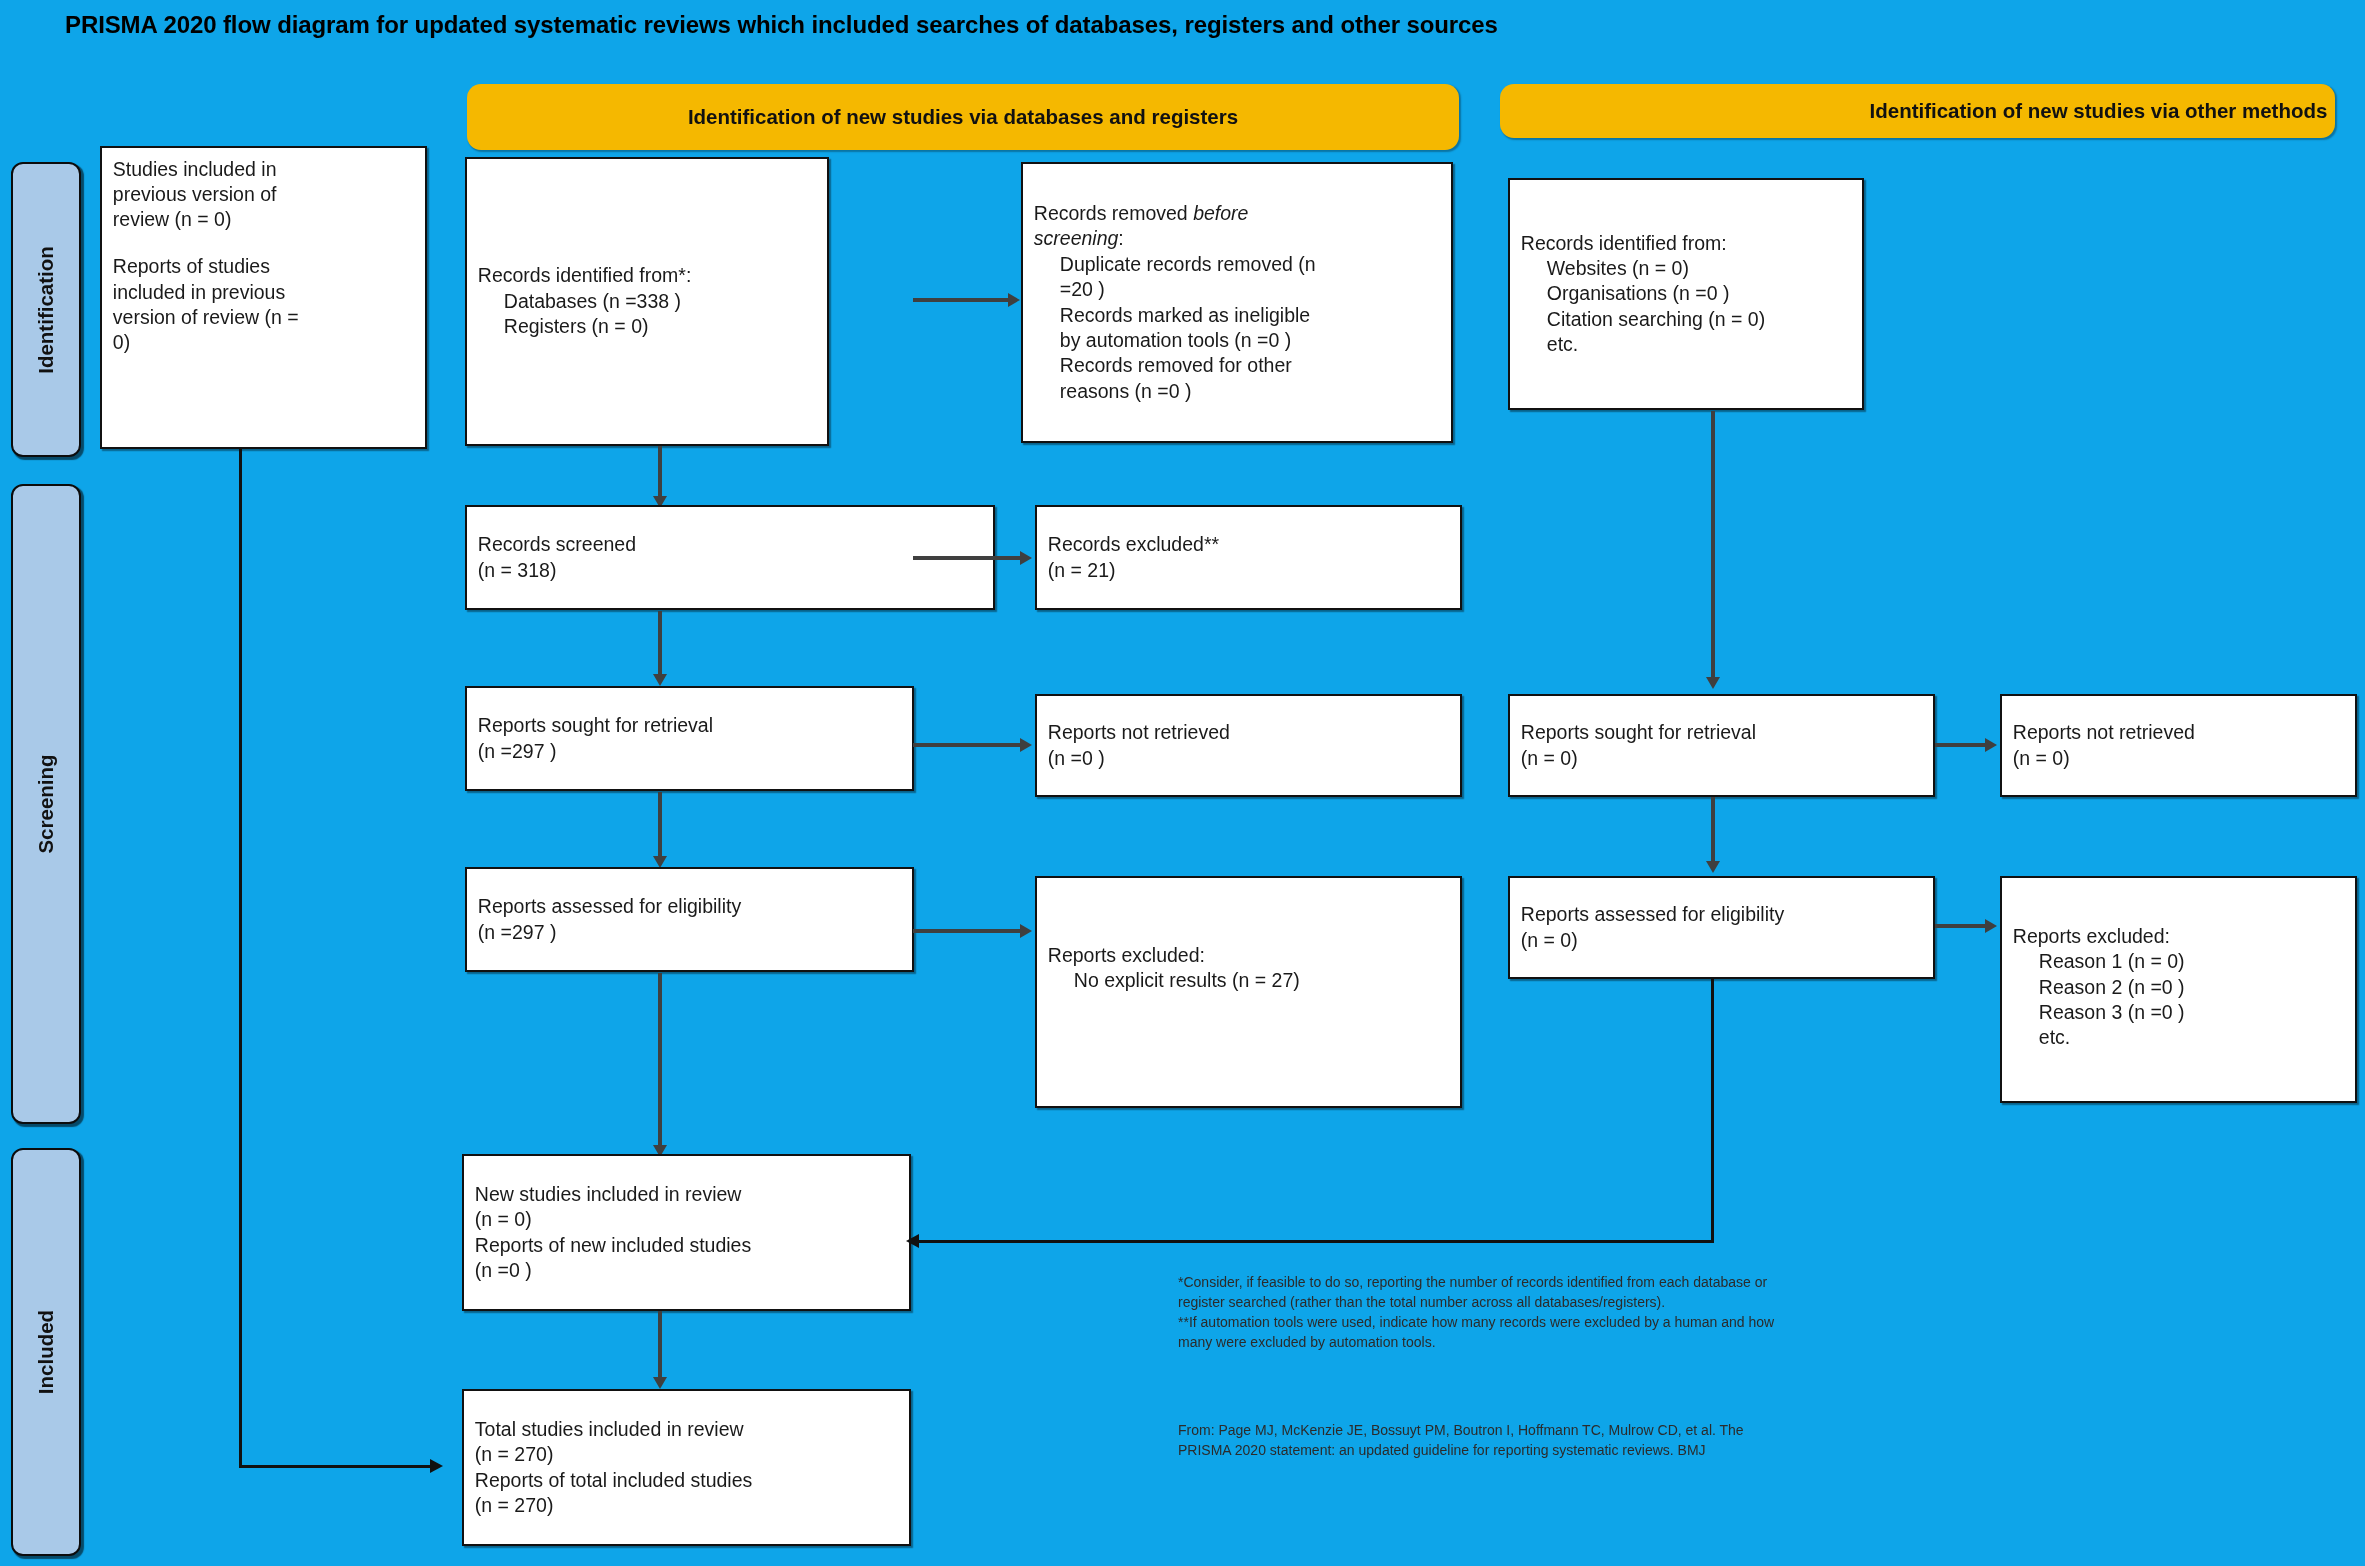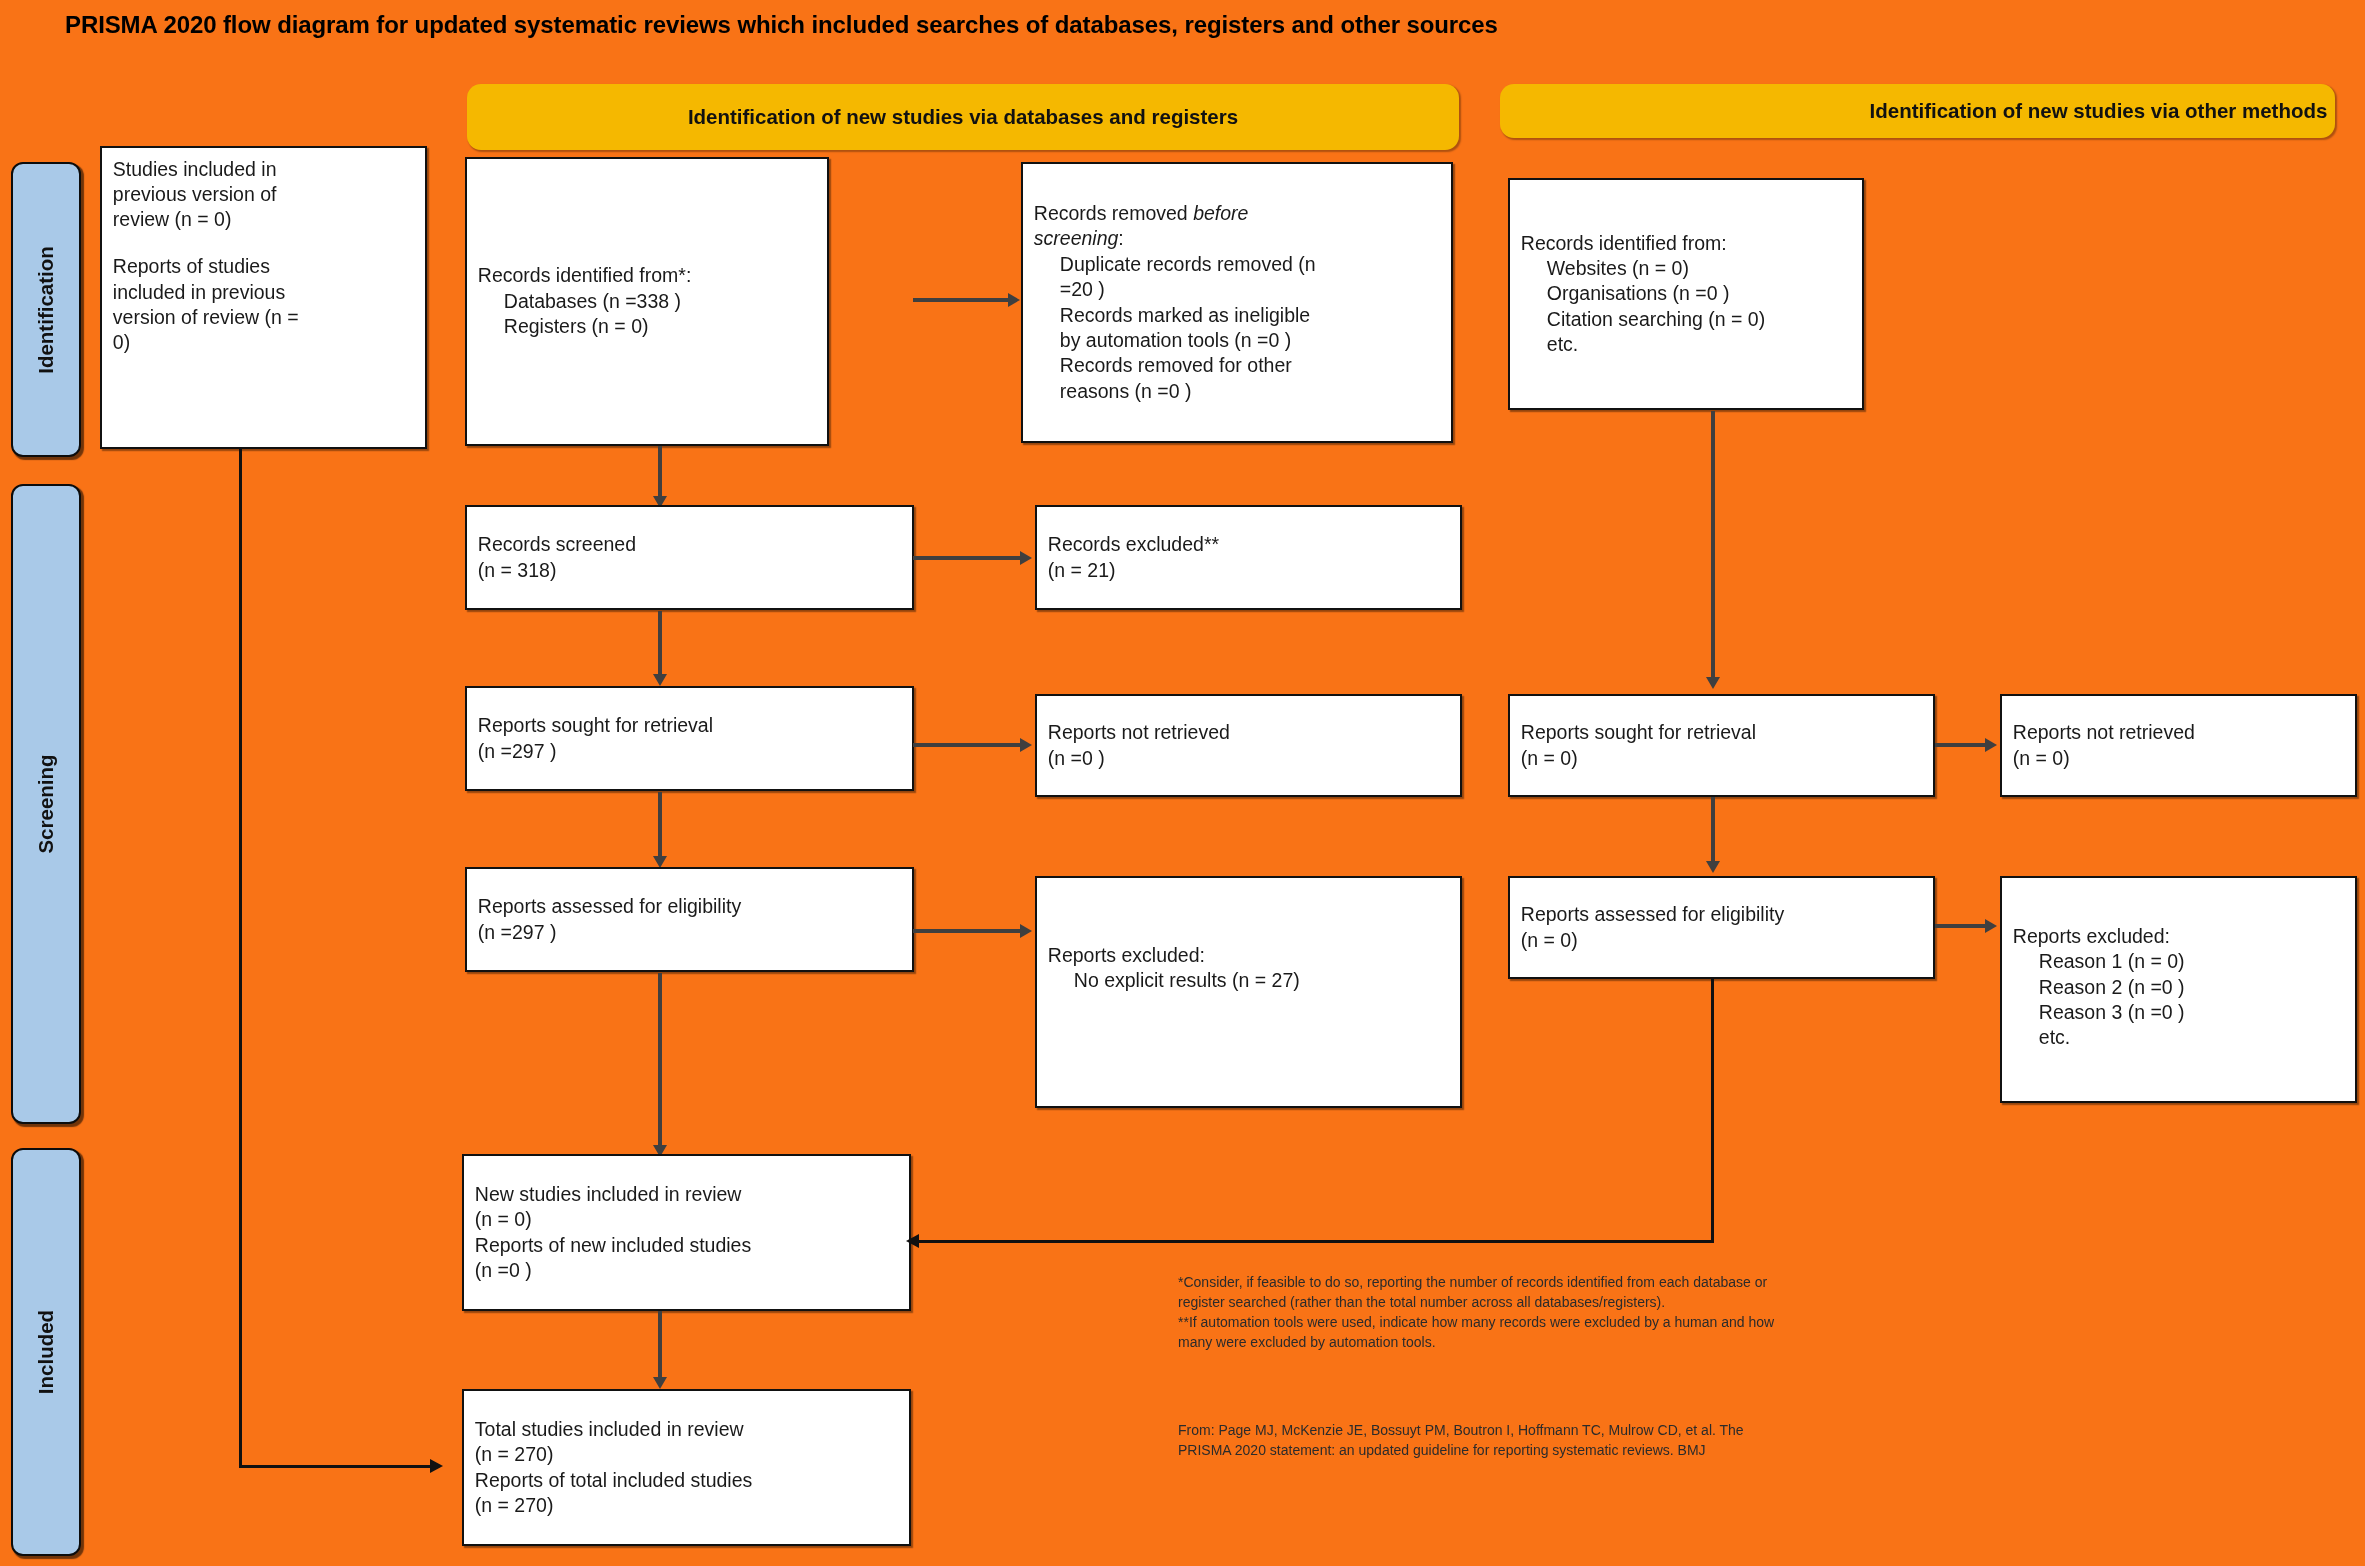--- a/index.html
+++ b/index.html
@@ -5,21 +5,21 @@
   html,body{margin:0;padding:0;background:#ffffff;}
   body{
     font-family:"Liberation Sans", sans-serif;
     color:#000;
     -webkit-font-smoothing:antialiased;
   }
   #canvas{
     position:relative;
     width:2366px;
     height:1566px;
-    background:#f97316;
+    background:#0ea5e9;
     overflow:hidden;
   }
   .abs{position:absolute;box-sizing:border-box;}
 
   
   .title{
     left:65px; top:10.8px;
     font-size:24px;
     font-weight:bold;
     letter-spacing:-0.1px;
@@ -171,21 +171,21 @@
     <p class="ind">Records removed for other</p>
     <p class="ind">reasons (n =0 )</p>
   </div>
 
   <div class="abs ln" style="left:913px;top:298px;width:96px;height:4.3px;"></div>
   <div class="abs arrow-r" style="left:1008px;top:293px;"></div>
 
   <div class="abs ln" style="left:658px;top:446px;width:4.3px;height:54px;"></div>
   <div class="abs arrow-d" style="left:653px;top:496px;"></div>
 
-  <div class="abs box vcenter" style="left:465px;top:505px;width:449px;height:105px;">
+  <div class="abs box vcenter" style="left:465px;top:505px;width:530px;height:105px;">
     <p>Records screened</p>
     <p>(n = 318)</p>
   </div>
 
   <div class="abs box vcenter" style="left:1035px;top:505px;width:427px;height:105px;">
     <p>Records excluded**</p>
     <p>(n = 21)</p>
   </div>
 
   <div class="abs ln" style="left:913px;top:556px;width:108px;height:4.3px;"></div>

